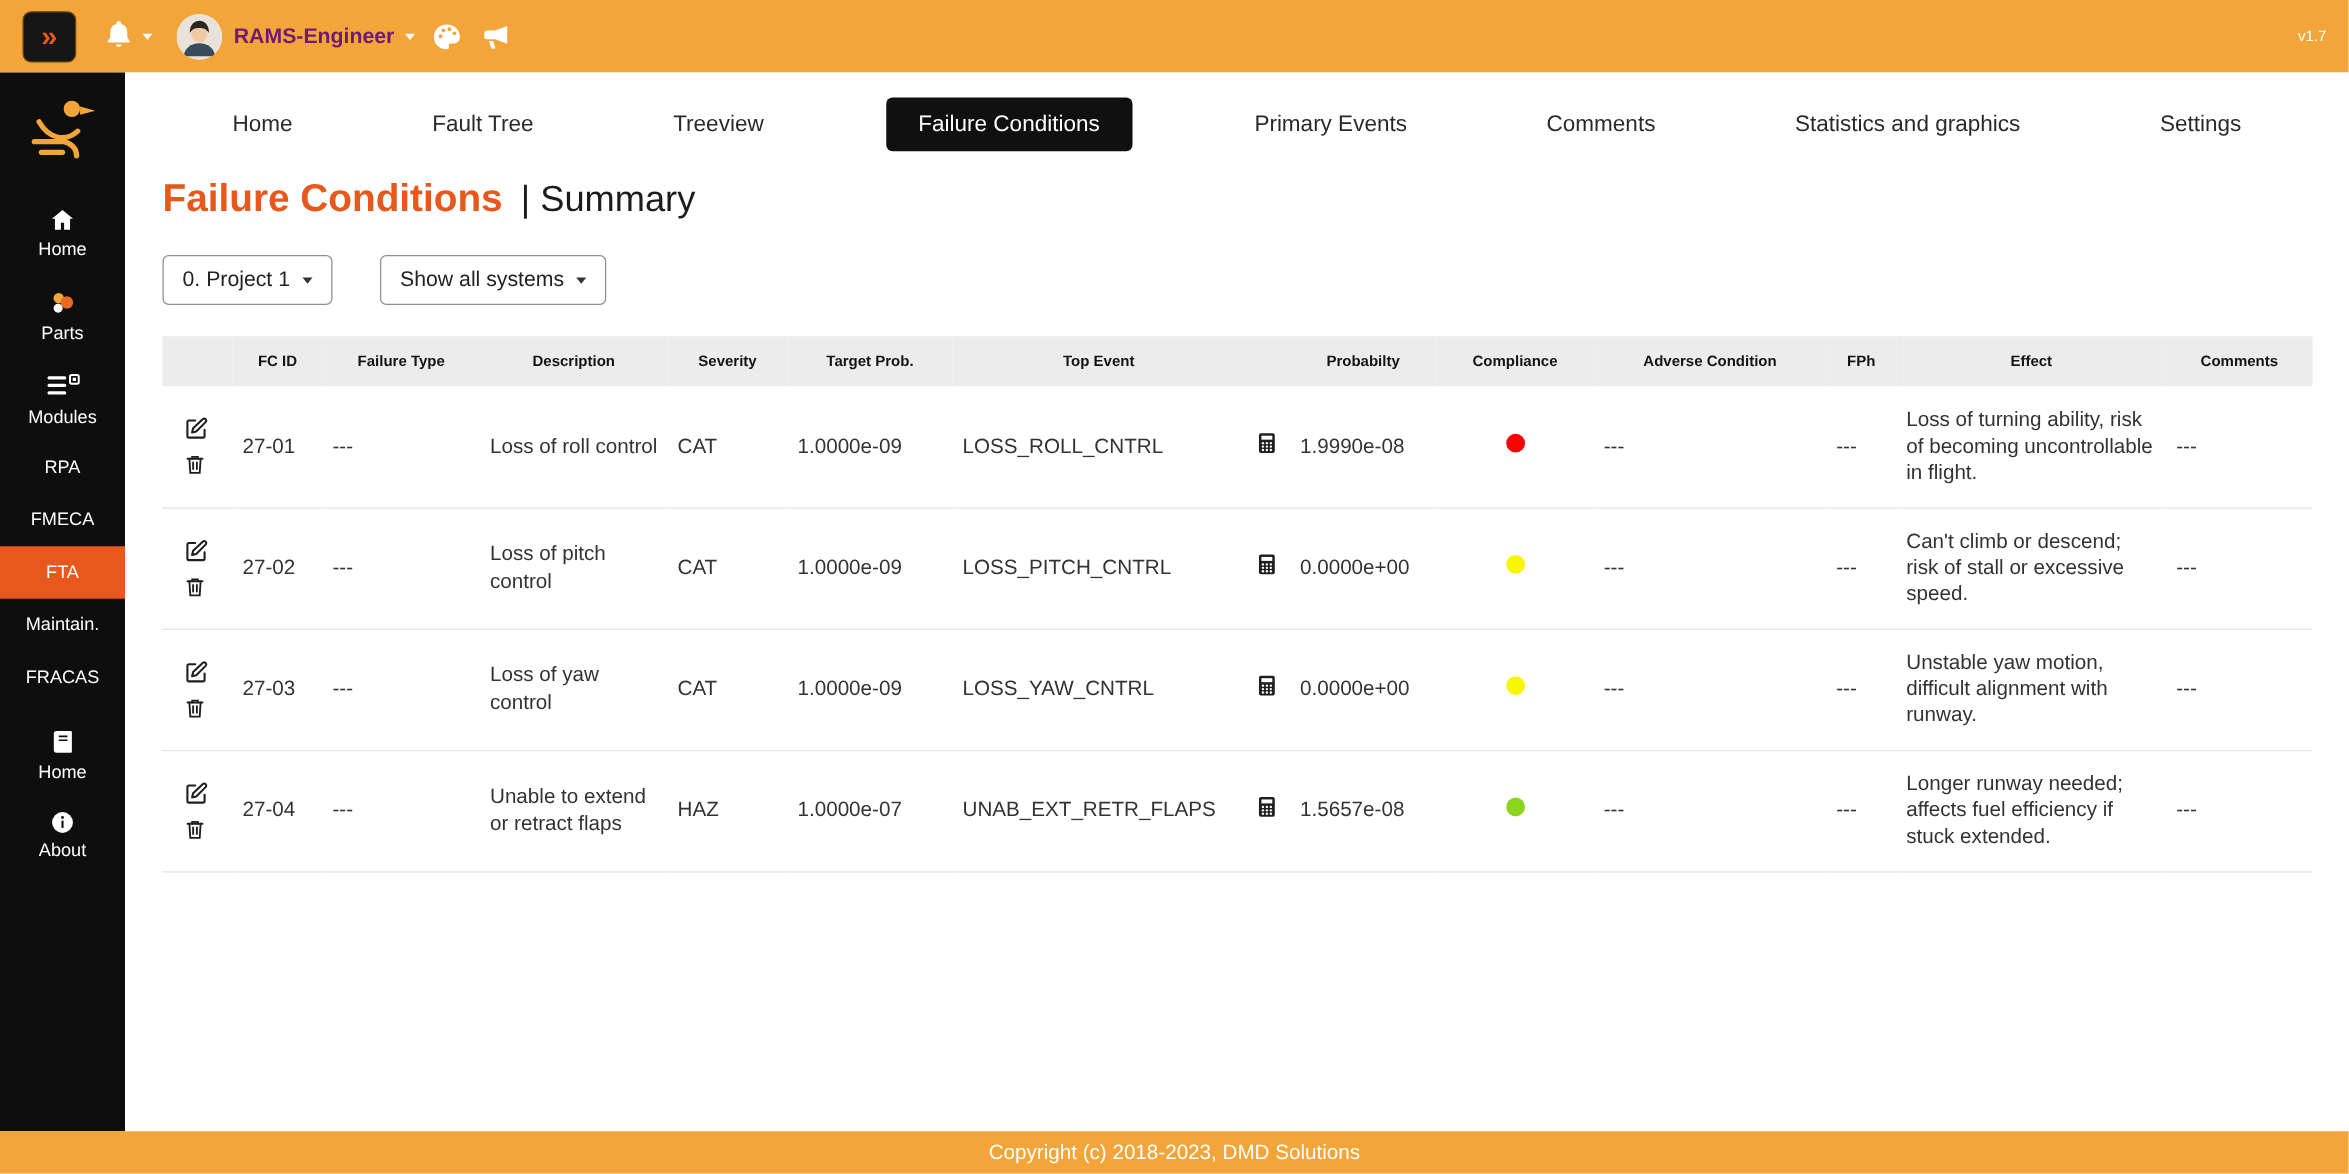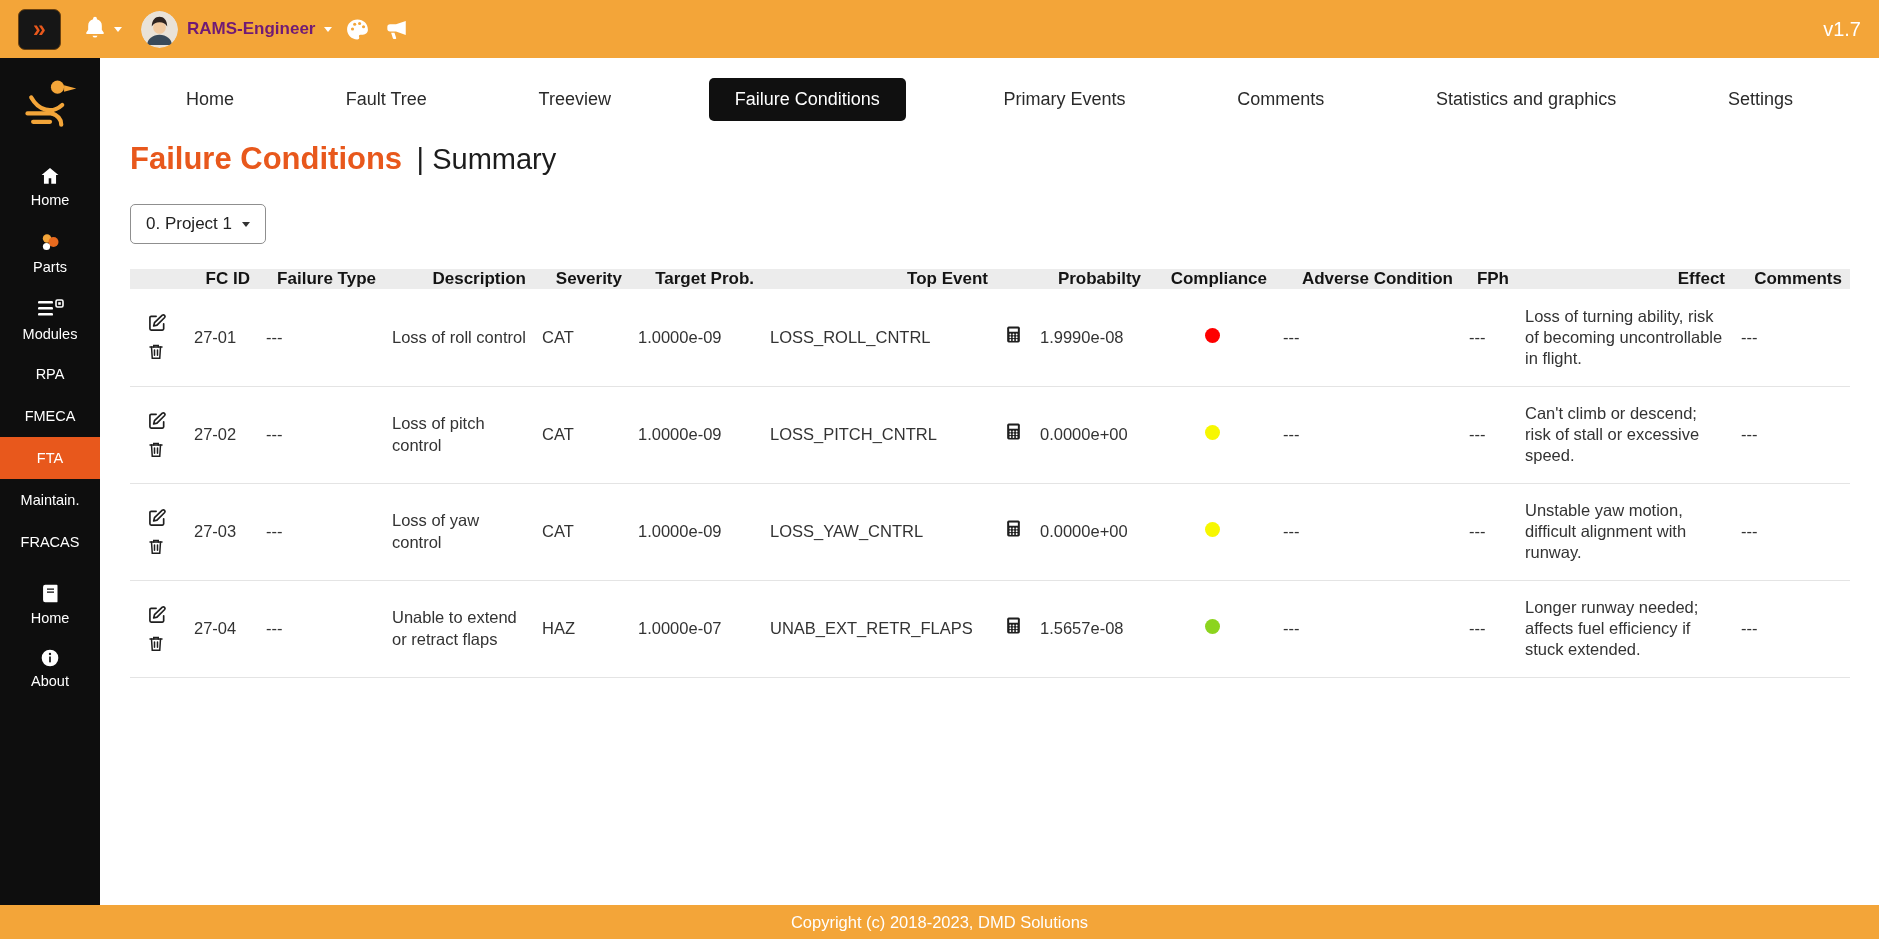--- a/index.html
+++ b/index.html
@@ -8,21 +8,21 @@
 
   
   .topbar{height:58px;background:#F3A539;display:flex;align-items:center;gap:13px;padding:0 18px;flex:0 0 auto}
   .toggle-btn{width:43px;height:41px;background:#161616;border:1px solid #6b4210;border-radius:7px;color:#E8581C;font-size:23px;font-weight:bold;display:flex;align-items:center;justify-content:center;cursor:pointer;line-height:1}
   .bell-wrap{display:flex;align-items:center;gap:6px;margin-left:8px;cursor:pointer}
   .user-wrap{display:flex;align-items:center;gap:9px;cursor:pointer;margin-left:6px}
   .avatar{width:37px;height:37px;border-radius:50%;overflow:hidden;display:block;line-height:0}
   .username{color:#701a75;font-size:17px;font-weight:700}
   .icon-btn-top{display:flex;align-items:center;cursor:pointer;line-height:0}
   .spacer{flex:1}
-  .version{color:#fff;font-size:20px}
+  .version{color:#fff;font-size:12px}
   .caret{width:0;height:0;border-left:4.5px solid transparent;border-right:4.5px solid transparent;border-top:5.5px solid #fff;display:inline-block}
   .caret.dark{border-top-color:#333}
 
   
   .main{flex:1;display:flex;min-height:0}
 
   
   .sidebar{width:100px;background:#0E0E0E;display:flex;flex-direction:column;align-items:center;padding-top:16px;flex:0 0 auto}
   .logo{margin-bottom:20px;cursor:pointer;line-height:0}
   .side-item{width:100%;display:flex;flex-direction:column;align-items:center;gap:5px;padding:11px 0;color:#fff;font-size:14.5px;cursor:pointer;text-align:center}
@@ -41,21 +41,21 @@
   .page-title{color:#E8581C;font-size:31px;font-weight:800;display:inline}
   .page-subtitle{color:#1c1c1c;font-size:29px;font-weight:400;margin-left:10px;display:inline}
 
   .controls{display:flex;margin:27px 0 0 30px}
   .btn{display:inline-flex;align-items:center;gap:10px;background:#fff;border:1px solid #8f8f8f;border-radius:5px;padding:9px 15px;font-size:17px;color:#222;cursor:pointer;font-family:inherit;white-space:nowrap}
   .mr-lg{margin-right:38px}
   .mr-md{margin-right:19px}
 
   
   .fc-table{margin:25px 29px 0 30px;border-collapse:collapse;table-layout:fixed;width:1720px;flex:0 0 auto}
-  .fc-table th{background:#ECECEC;text-align:right;font-size:17px;font-weight:700;color:#141414;padding:0 8px;white-space:nowrap}
+  .fc-table th{background:#ECECEC;text-align:center;font-size:12px;font-weight:700;color:#141414;padding:13px 8px;white-space:nowrap}
   .fc-table td{border-bottom:1px solid #E4E4E4;font-size:16.5px;color:#333;padding:8px;height:97px;vertical-align:middle;line-height:1.28}
   .c-topevent{color:#4a4a4a}
   .c-comp{text-align:center}
   .dot{display:inline-block;width:15px;height:15px;border-radius:50%}
   .dot[data-color="red"]{background:#FE0000}
   .dot[data-color="yellow"]{background:#F7F700}
   .dot[data-color="green"]{background:#8CD41E}
   .action-stack{display:flex;flex-direction:column;gap:9px;align-items:flex-start;padding-left:9px}
   .icon-btn{cursor:pointer;line-height:0;display:inline-block}
 
@@ -213,20 +213,24 @@
     </nav>
 
     <div class="page-head">
       <h1 class="page-title">Failure Conditions</h1>
       <span class="page-subtitle">| Summary</span>
     </div>
 
     <div class="controls">
       <button class="btn mr-lg">
         <span>0. Project 1</span>
+        <span class="caret dark"></span>
+      </button>
+      <button class="btn mr-md">
+        <span>Show all systems</span>
         <span class="caret dark"></span>
       </button>
     </div>
 
     <table class="fc-table">
       <colgroup>
         <col style="width:56px">
           <col style="width:72px">
           <col style="width:126px">
           <col style="width:150px">

